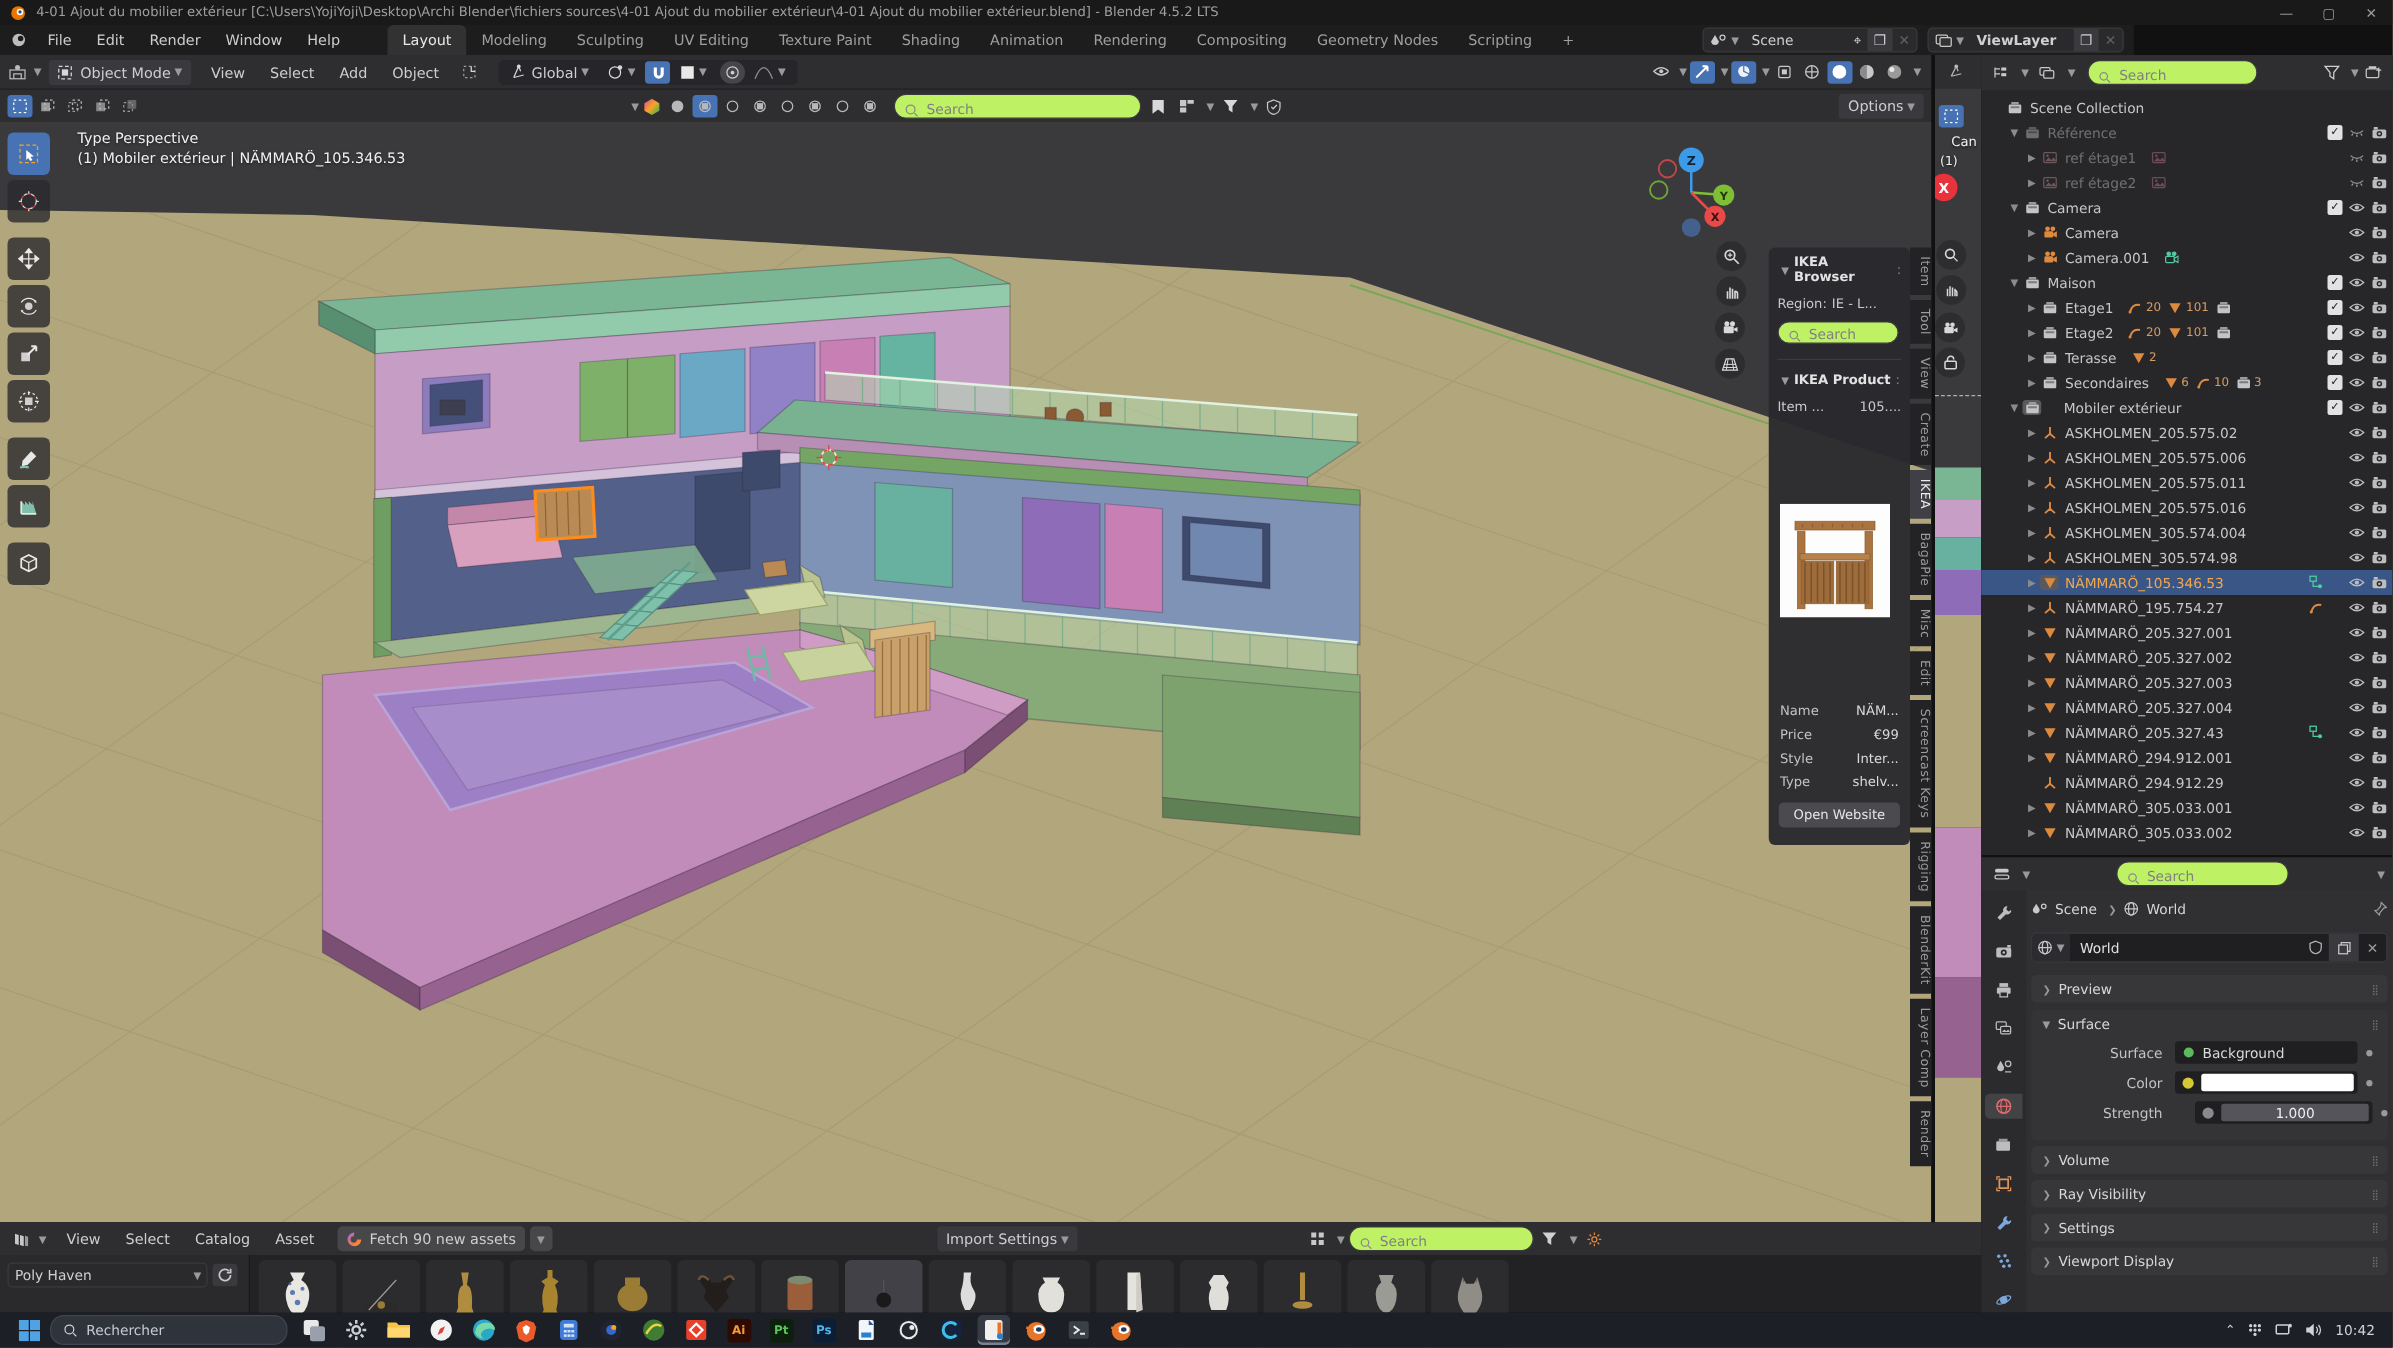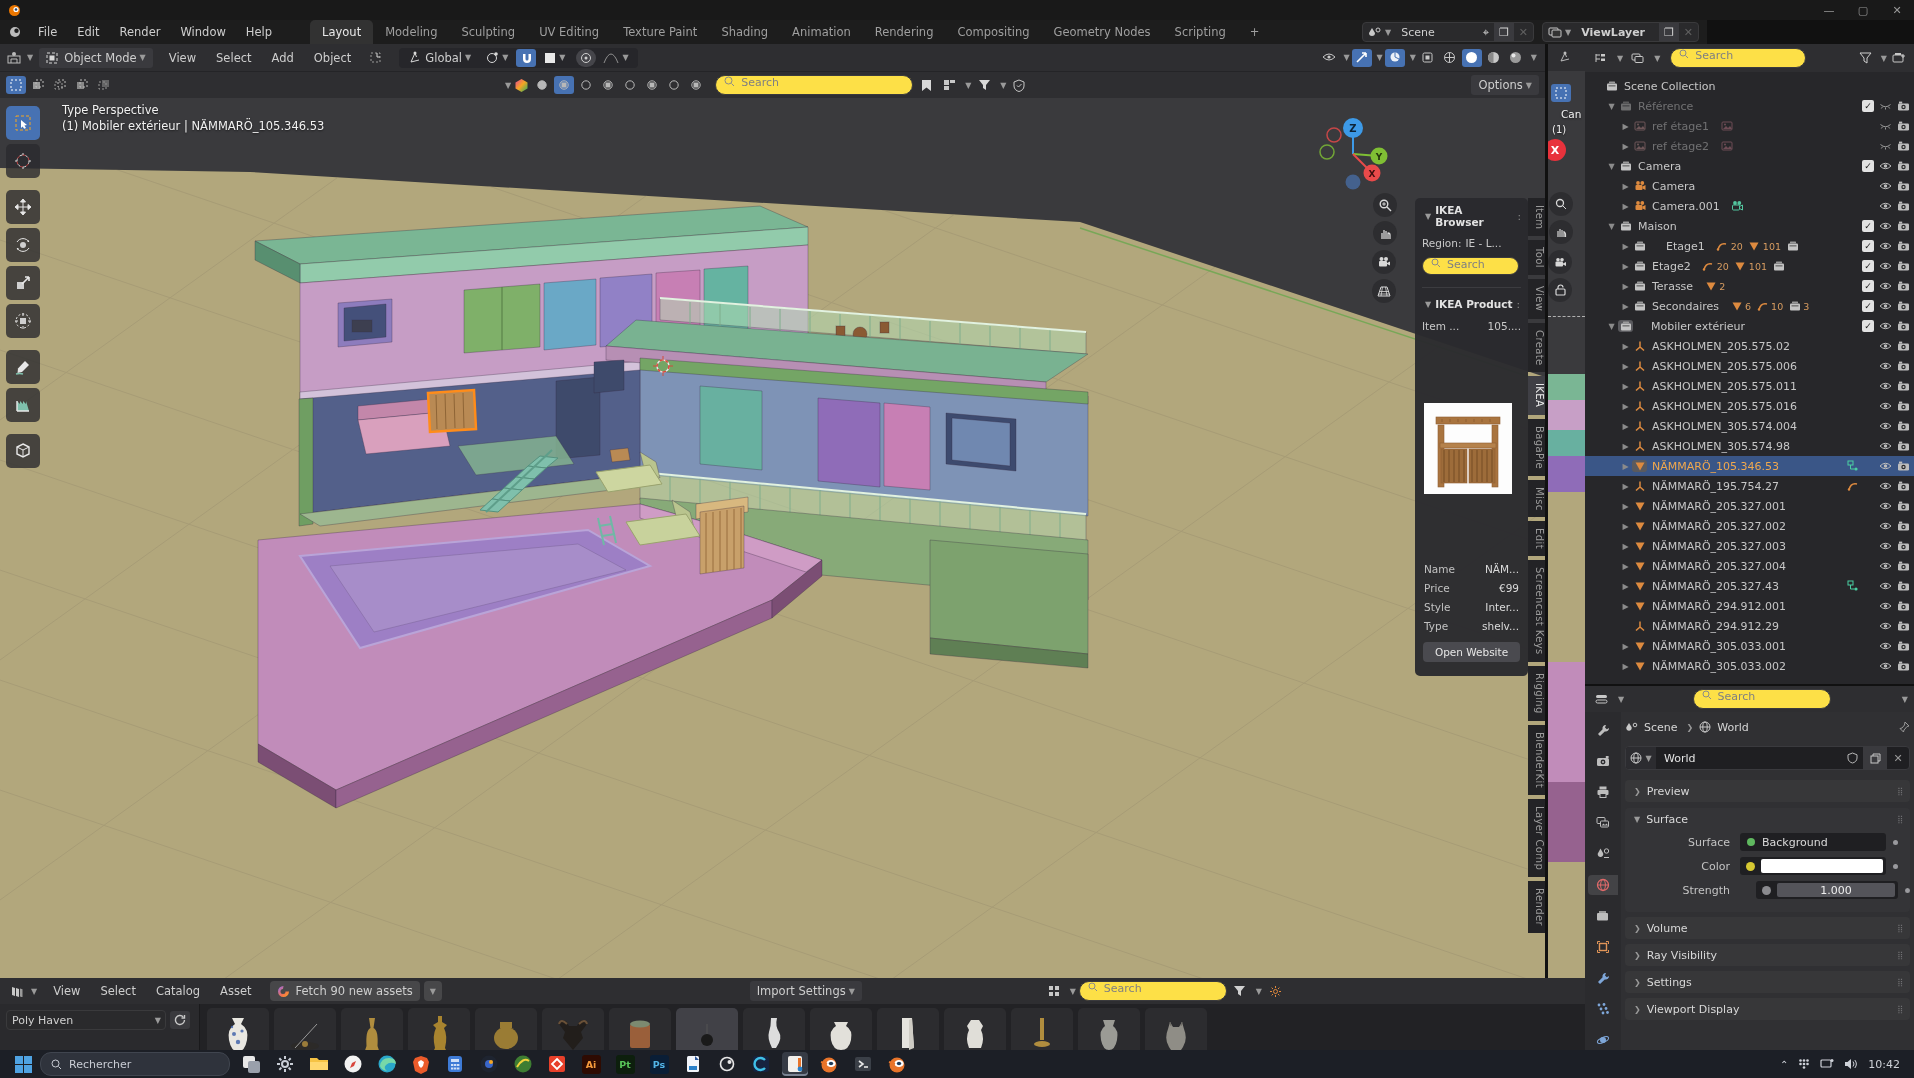--- a/index.html
+++ b/index.html
@@ -19,21 +19,21 @@
   .ws-tab.active{background:#323232;color:#e8e8e8;}
   .dbselect{display:flex;align-items:center;background:#2a2a2c;border:1px solid #3a3a3c;border-radius:4px;height:18px;margin-top:2px;font-size:11px;color:#d0d0d0;}
   .dbselect .seg{padding:0 5px;display:flex;align-items:center;height:100%;}
   .dbselect .dim{color:#606060;}
   
   .ehdr{background:#2e2e31;display:flex;align-items:center;box-sizing:border-box;}
   .hbtn{display:flex;align-items:center;color:#cecece;font-size:11.5px;padding:0 7px;height:20px;border-radius:3px;}
   .chev{font-size:8px;color:#9a9a9a;margin-left:3px;}
   .iconbtn{width:20px;height:18px;border-radius:3px;display:inline-flex;align-items:center;justify-content:center;}
   .iconbtn.on{background:#4772b3;}
-  .searchbox{display:flex;align-items:flex-start;background:#fde047;border:1px solid #3a3a3d;border-radius:10px;color:#7f7f82;height:18px;padding:0 8px;gap:6px;font-size:11px;}
+  .searchbox{display:flex;align-items:flex-end;background:#bef264;border:1px solid #3a3a3d;border-radius:10px;color:#7f7f82;height:18px;padding:0 8px;gap:6px;font-size:11px;}
   
   #viewport{left:0;top:98px;width:1545px;height:880px;overflow:hidden;background:#3a3a3d;}
   .vp-label{position:absolute;color:#f1f1f1;font-size:11.5px;text-shadow:0 1px 2px rgba(0,0,0,.55);}
   .tool-col{position:absolute;left:6px;top:8px;display:flex;flex-direction:column;gap:4px;}
   .tool-btn{width:34px;height:34px;border-radius:5px;background:#2b2b2ecc;display:flex;align-items:center;justify-content:center;}
   .tool-btn.active{background:#4772b3;}
   .navbtn{position:absolute;width:24px;height:24px;border-radius:50%;background:rgba(35,35,38,.55);display:flex;align-items:center;justify-content:center;}
   
   #ikea-panel{left:1415px;top:100px;width:113px;height:478px;background:rgba(42,42,46,.96);border-radius:5px;padding:6px 7px;box-sizing:border-box;font-size:10.5px;color:#c9c9c9;}
   #ikea-panel .ptitle{color:#e3e3e3;font-weight:bold;font-size:10.5px;}
@@ -80,20 +80,21 @@
 <body>
 
 <div id="titlebar" class="abs">
   <span class="glyph">
     <svg width="13" height="13">
         <circle cx="6.5" cy="6.5" r="5.5" fill="#ea7600"></circle>
         <circle cx="8" cy="5.5" r="2.6" fill="#fff"></circle>
         <circle cx="8" cy="5.5" r="1.3" fill="#2b4a6f"></circle>
       </svg>
   </span>
+  <span class="title">4-01 Ajout du mobilier extérieur [C:\Users\YojiYoji\Desktop\Archi Blender\fichiers sources\4-01 Ajout du mobilier extérieur\4-01 Ajout du mobilier extérieur.blend] - Blender 4.5.2 LTS</span>
   <span style="margin-left:auto;display:flex;">
     <span class="wctrl ib">—</span>
     <span class="wctrl ib">▢</span>
     <span class="wctrl ib">✕</span>
   </span>
 </div>
 
 <div id="topbar" class="abs">
   <span class="ib" style="width:28px;">
     <svg width="14" height="12">
@@ -1137,21 +1138,21 @@
       </div>
       <div class="ol-row" style="padding-left: 34px;">
         <span class="arrow">▶</span>
         <span class="oicon">
           <svg width="12" height="12">
             <rect x="1" y="3.5" width="10" height="7" rx="1" fill="#c4c4c4"></rect>
             <rect x="3" y="1.5" width="6" height="2" rx=".5" fill="#9a9a9a"></rect>
             <rect x="2.5" y="5" width="7" height="1.6" fill="#7a7a7a"></rect>
           </svg>
         </span>
-        <span class="lbl" style="margin-left: 19px;">Etage1</span>
+        <span class="lbl" style="margin-left: 5px;">Etage1</span>
         <span style="display: inline-flex; margin-left: 6px;">
           <span class="badge">
             <span class="oicon">
               <svg width="12" height="12">
                 <path d="M2 9.5q2-7 8-5.5" stroke="#dd8a3f" fill="none" stroke-width="1.6"></path>
                 <circle cx="2" cy="9.5" r="1.2" fill="#dd8a3f"></circle>
               </svg>
             </span>
             <span>20</span>
           </span>

